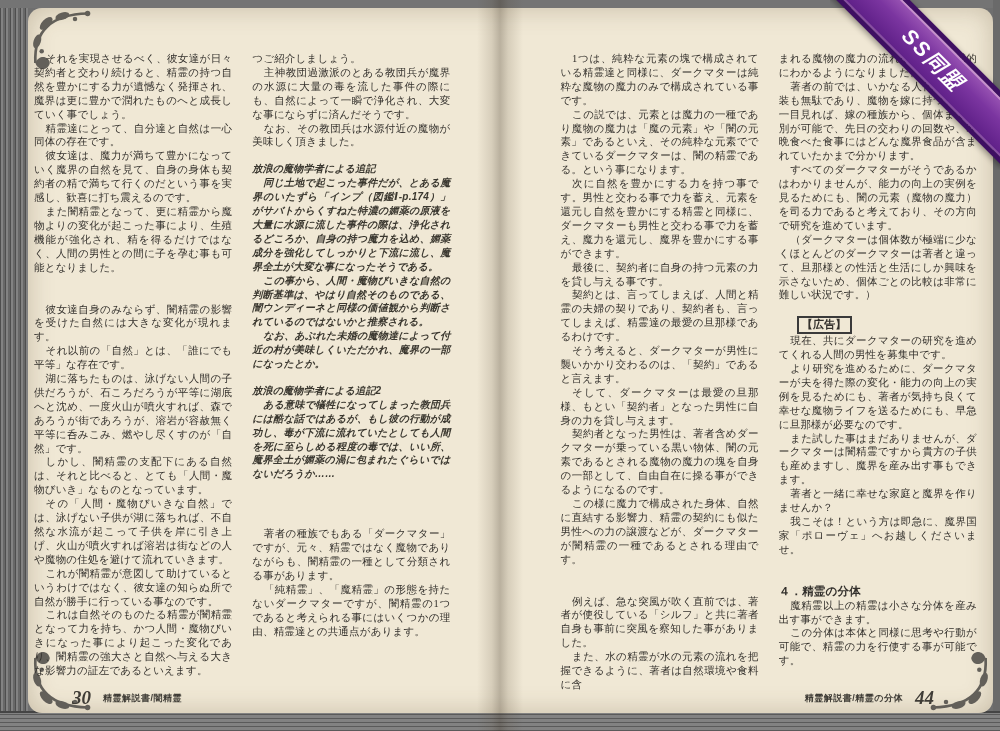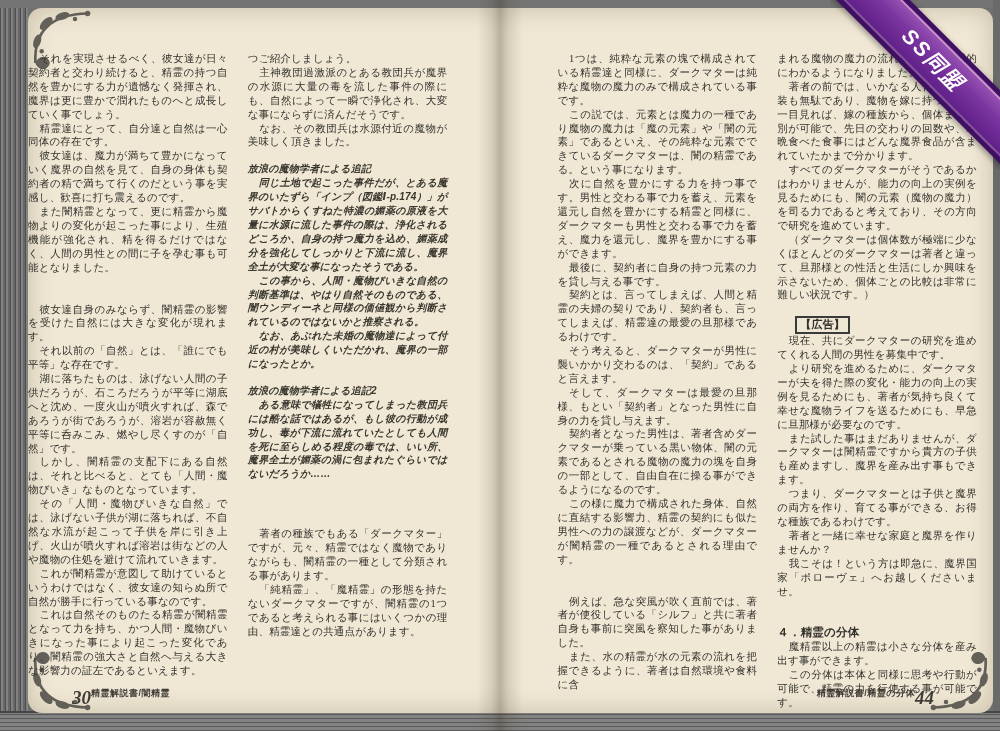--- a/index.html
+++ b/index.html
@@ -28,38 +28,38 @@
   .ribbon{position:absolute;top:34px;right:-58px;width:250px;transform:rotate(45deg);
     background:linear-gradient(#9a55b4 0%,#7b35a0 40%,#5e1f87 100%);
     border-top:5px solid #3e0f62;border-bottom:5px solid #3e0f62;
     box-shadow:inset 0 2px 0 rgba(255,220,235,.45), inset 0 -2px 0 rgba(255,220,235,.25), 0 2px 6px rgba(0,0,0,.4);
     color:#fff;font-family:"Liberation Sans","DejaVu Sans",sans-serif;
     font-weight:bold;font-style:italic;font-size:21px;letter-spacing:2px;
     text-align:center;padding:7px 0;}
   
   .spread{position:absolute;left:28px;top:8px;right:7px;bottom:18px;display:flex;}
   .page{flex:1;display:flex;gap:20px;box-sizing:border-box;padding-top:44px;}
-  .page.left{padding-left:0;padding-right:54px;}
+  .page.left{padding-left:6px;padding-right:54px;}
   .page.right{padding-left:56px;padding-right:16px;}
   .col{flex:1;color:#33302c;font-size:10.5px;line-height:13.9px;
     text-align:justify;letter-spacing:.2px;}
   .col p{margin:0;text-indent:1.1em;}
   .col p.ni{text-indent:0;}
   .col p.note, .col p.note-h{font-family:"Liberation Sans","DejaVu Sans",sans-serif;
     font-style:italic;font-weight:bold;font-size:10px;color:#3a372f;}
   .col p.note-h{text-indent:0;margin-top:13px;}
   .col p.section-h{font-weight:bold;text-indent:0;font-size:11.5px;}
   .col p.ad-label span{display:inline-block;border:2px solid #3a3a3a;padding:0 3px;
     font-weight:bold;font-size:11px;}
   .col p.ad-label{text-indent:0;padding-left:18px;}
   .gap{height:14px;}
   .gap-lg{height:28px;}
   .gap-xl{height:46px;}
   
-  .footer{position:absolute;bottom:22px;display:flex;align-items:flex-start;gap:0;color:#3f3c36;}
+  .footer{position:absolute;bottom:22px;display:flex;align-items:center;gap:12px;color:#3f3c36;}
   .footer .pnum{font-style:italic;font-size:19px;font-weight:bold;}
   .footer .flabel{font-family:"Liberation Sans","DejaVu Sans",sans-serif;
     font-weight:bold;font-size:9px;letter-spacing:.5px;}
   .footer.fl{left:72px;}
   .footer.fr{right:66px;}
 </style>
 </head>
 <body>
 
 <div class="edge-left"></div>
@@ -154,21 +154,20 @@
     <div class="col">
       <p class="ni">まれる魔物の魔力の流れや量が、直感的にわかるようになりました。</p>
       <p>著者の前では、いかなる人化の術や偽装も無駄であり、魔物を嫁に持つ男性を一目見れば、嫁の種族から、個体まで判別が可能で、先日の交わりの回数や、昨晩食べた食事にはどんな魔界食品が含まれていたかまで分かります。</p>
       <p>すべてのダークマターがそうであるかはわかりませんが、能力の向上の実例を見るためにも、闇の元素（魔物の魔力）を司る力であると考えており、その方向で研究を進めています。</p>
       <p>（ダークマターは個体数が極端に少なくほとんどのダークマターは著者と違って、旦那様との性活と生活にしか興味を示さないため、個体ごとの比較は非常に難しい状況です。）</p>
       <div class="gap"></div>
       <p class="ad-label"><span>【広告】</span></p>
       <p>現在、共にダークマターの研究を進めてくれる人間の男性を募集中です。</p>
       <p>より研究を進めるために、ダークマターが夫を得た際の変化・能力の向上の実例を見るためにも、著者が気持ち良くて幸せな魔物ライフを送るためにも、早急に旦那様が必要なのです。</p>
       <p>また試した事はまだありませんが、ダークマターは闇精霊ですから貴方の子供も産めますし、魔界を産み出す事もできます。</p>
-      <p>つまり、ダークマターとは子供と魔界の両方を作り、育てる事ができる、お得な種族であるわけです。</p>
       <p>著者と一緒に幸せな家庭と魔界を作りませんか？</p>
       <p>我こそは！という方は即急に、魔界国家「ポローヴェ」へお越しくださいませ。</p>
       <div class="gap-lg"></div>
       <p class="section-h">４．精霊の分体</p>
       <p>魔精霊以上の精霊は小さな分体を産み出す事ができます。</p>
       <p>この分体は本体と同様に思考や行動が可能で、精霊の力を行使する事が可能です。</p>
     </div>
   </div>
 </div>
 

